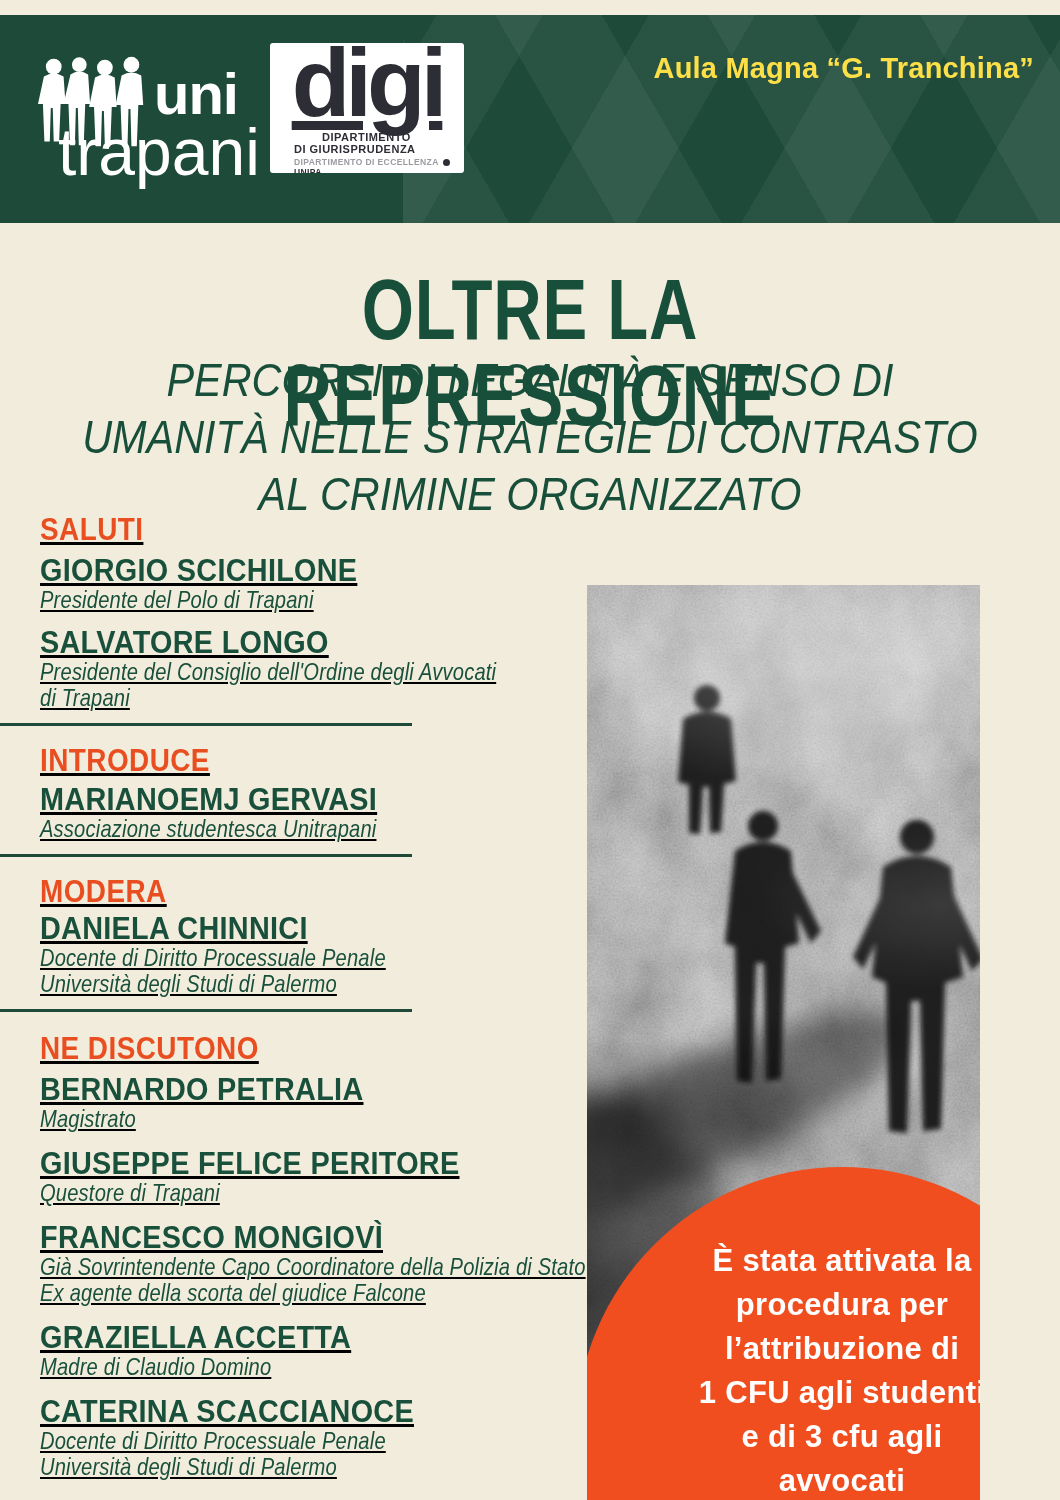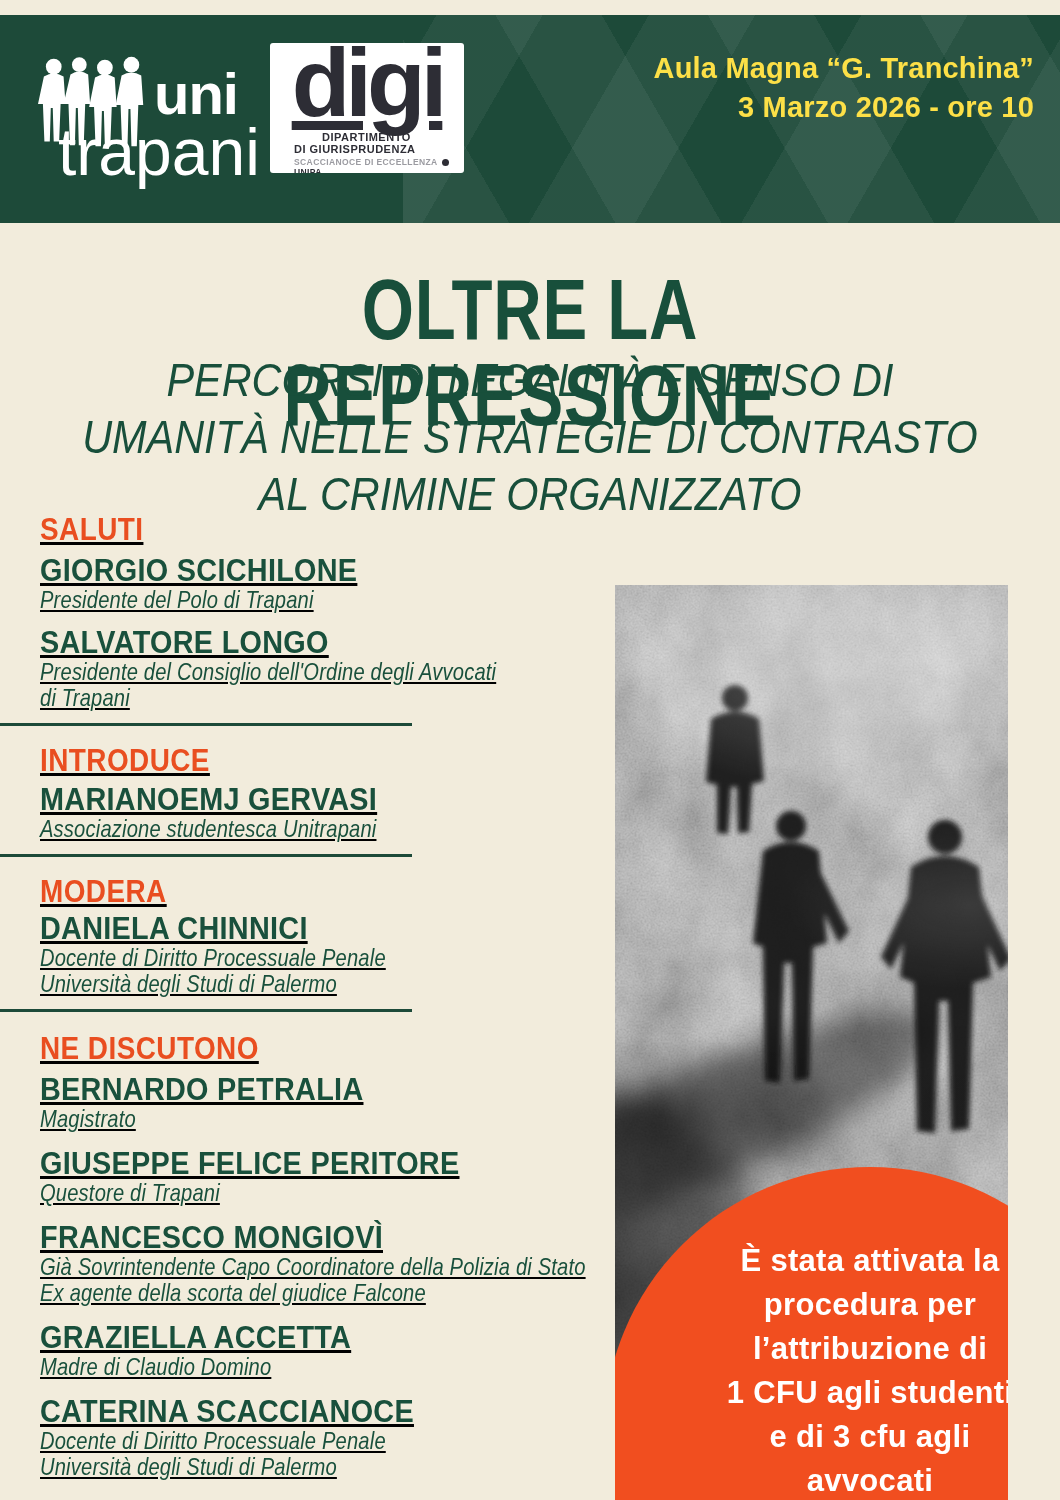--- a/index.html
+++ b/index.html
@@ -71,21 +71,21 @@
   .role{
     color:#19503c;font-style:italic;font-size:24px;font-weight:400;line-height:26px;
     transform:scaleX(.84);transform-origin:left top;width:119%;letter-spacing:.2px;
   }
   .divider{height:3px;background:#1d4a39;margin-left:-40px;width:412px;}
   .mt8{margin-top:8px}.mt4{margin-top:4px}.mt6{margin-top:6px}
   .mt14{margin-top:14px}.mt12{margin-top:12px}.mt16{margin-top:16px}
   .mt18{margin-top:18px}.mt20{margin-top:20px}
   
   .photo{
-    position:absolute;left:615px;top:585px;width:393px;height:915px;
+    position:absolute;left:587px;top:585px;width:393px;height:915px;
     overflow:hidden;background:#f0abfc;
   }
   .photo svg{position:absolute;left:0;top:0;}
   .photo .shade{
     position:absolute;inset:0;
     background:
       radial-gradient(300px 160px at 55% 10%, rgba(255,255,255,.25), transparent 70%),
       radial-gradient(340px 110px at 12% 58%, rgba(0,0,0,.38), transparent 72%),
       radial-gradient(300px 260px at 0% 78%, rgba(0,0,0,.5), transparent 70%),
       radial-gradient(260px 120px at 90% 35%, rgba(255,255,255,.12), transparent 70%),
@@ -124,27 +124,26 @@
       </svg>
       <div class="uni">uni</div>
       <div class="trapani">trapani</div>
     </div>
 
     <div class="digi">
       <div class="word">digi</div>
       <div class="cap1">DIPARTIMENTO</div>
       <div class="cap2">DI GIURISPRUDENZA</div>
       <div class="cap3">
-        <span>SCACCIANOCE DI ECCELLENZA</span><span class="dot"></span><span class="unipa">UNIPA</span>
+        <span>DIPARTIMENTO DI ECCELLENZA</span><span class="dot"></span><span class="unipa">UNIPA</span>
       </div>
     </div>
 
     <div class="venue">
       <div>Aula Magna “G. Tranchina”</div>
-      <div>3 Marzo 2026 - ore 10</div>
     </div>
   </div>
 
   <div class="title">OLTRE LA REPRESSIONE</div>
   <div class="subtitle">
     <div>PERCORSI DI LEGALITÀ E SENSO DI</div>
     <div>UMANITÀ NELLE STRATEGIE DI CONTRASTO</div>
     <div>AL CRIMINE ORGANIZZATO</div>
   </div>
 

